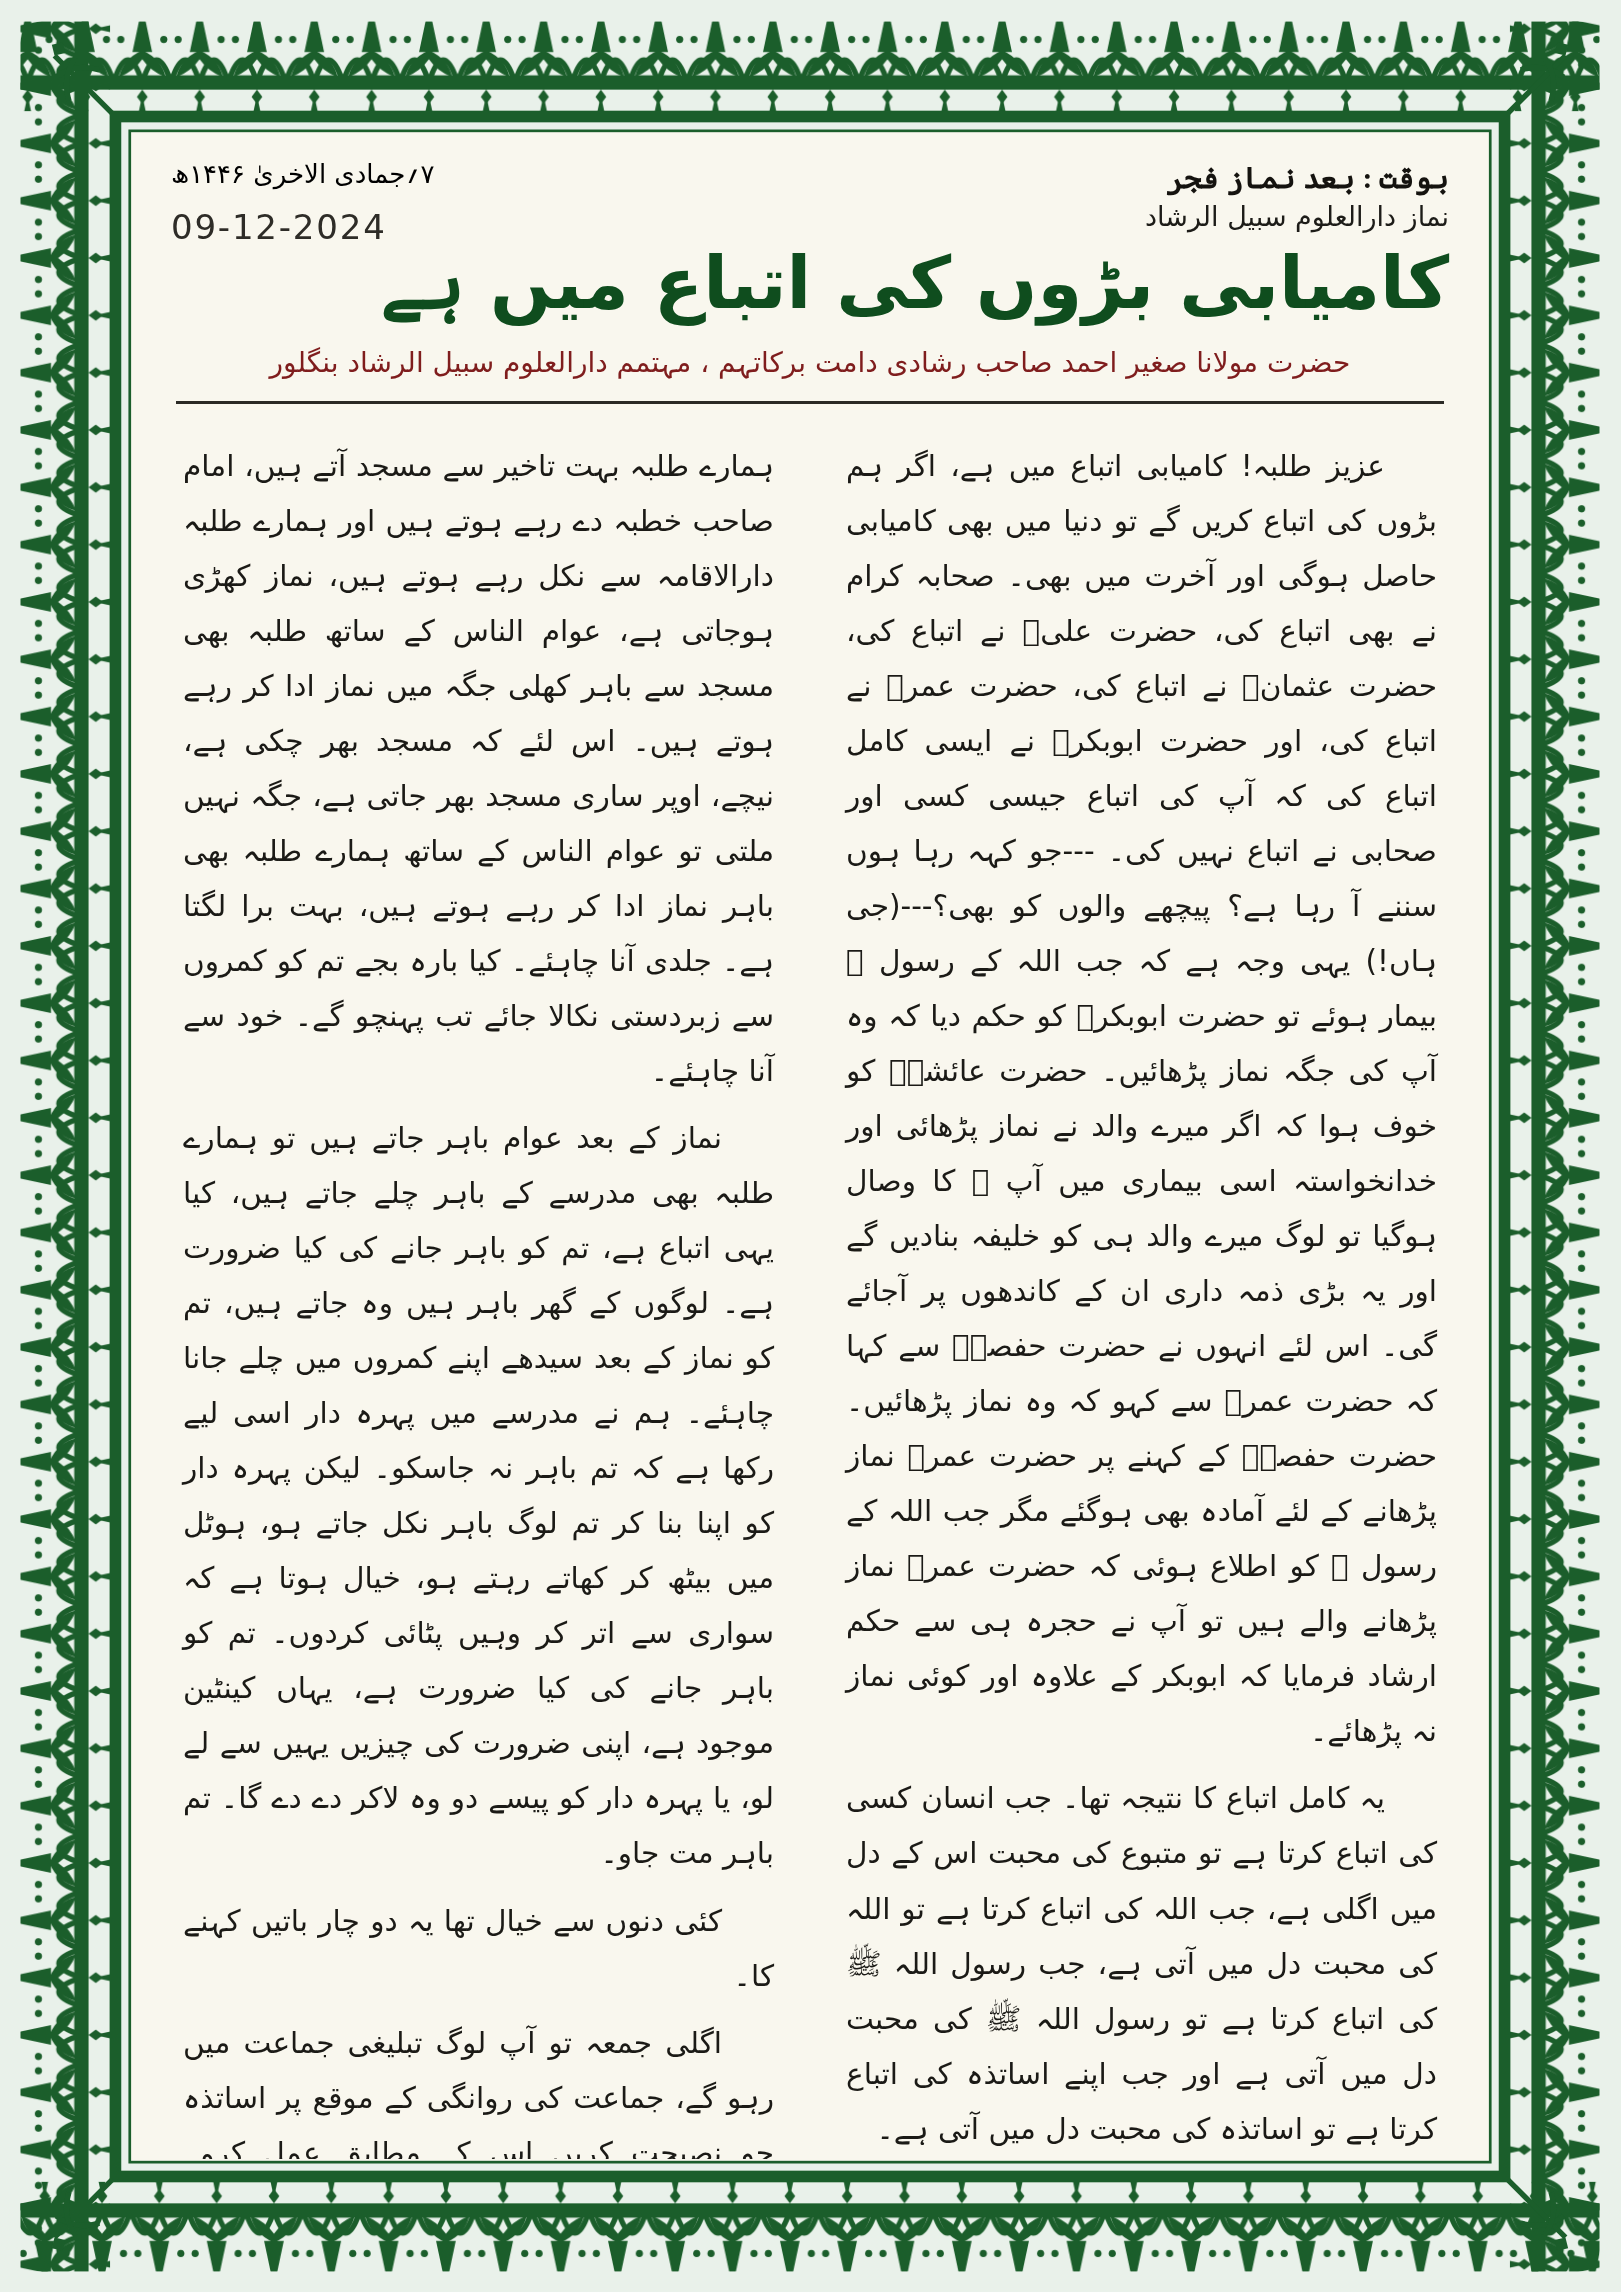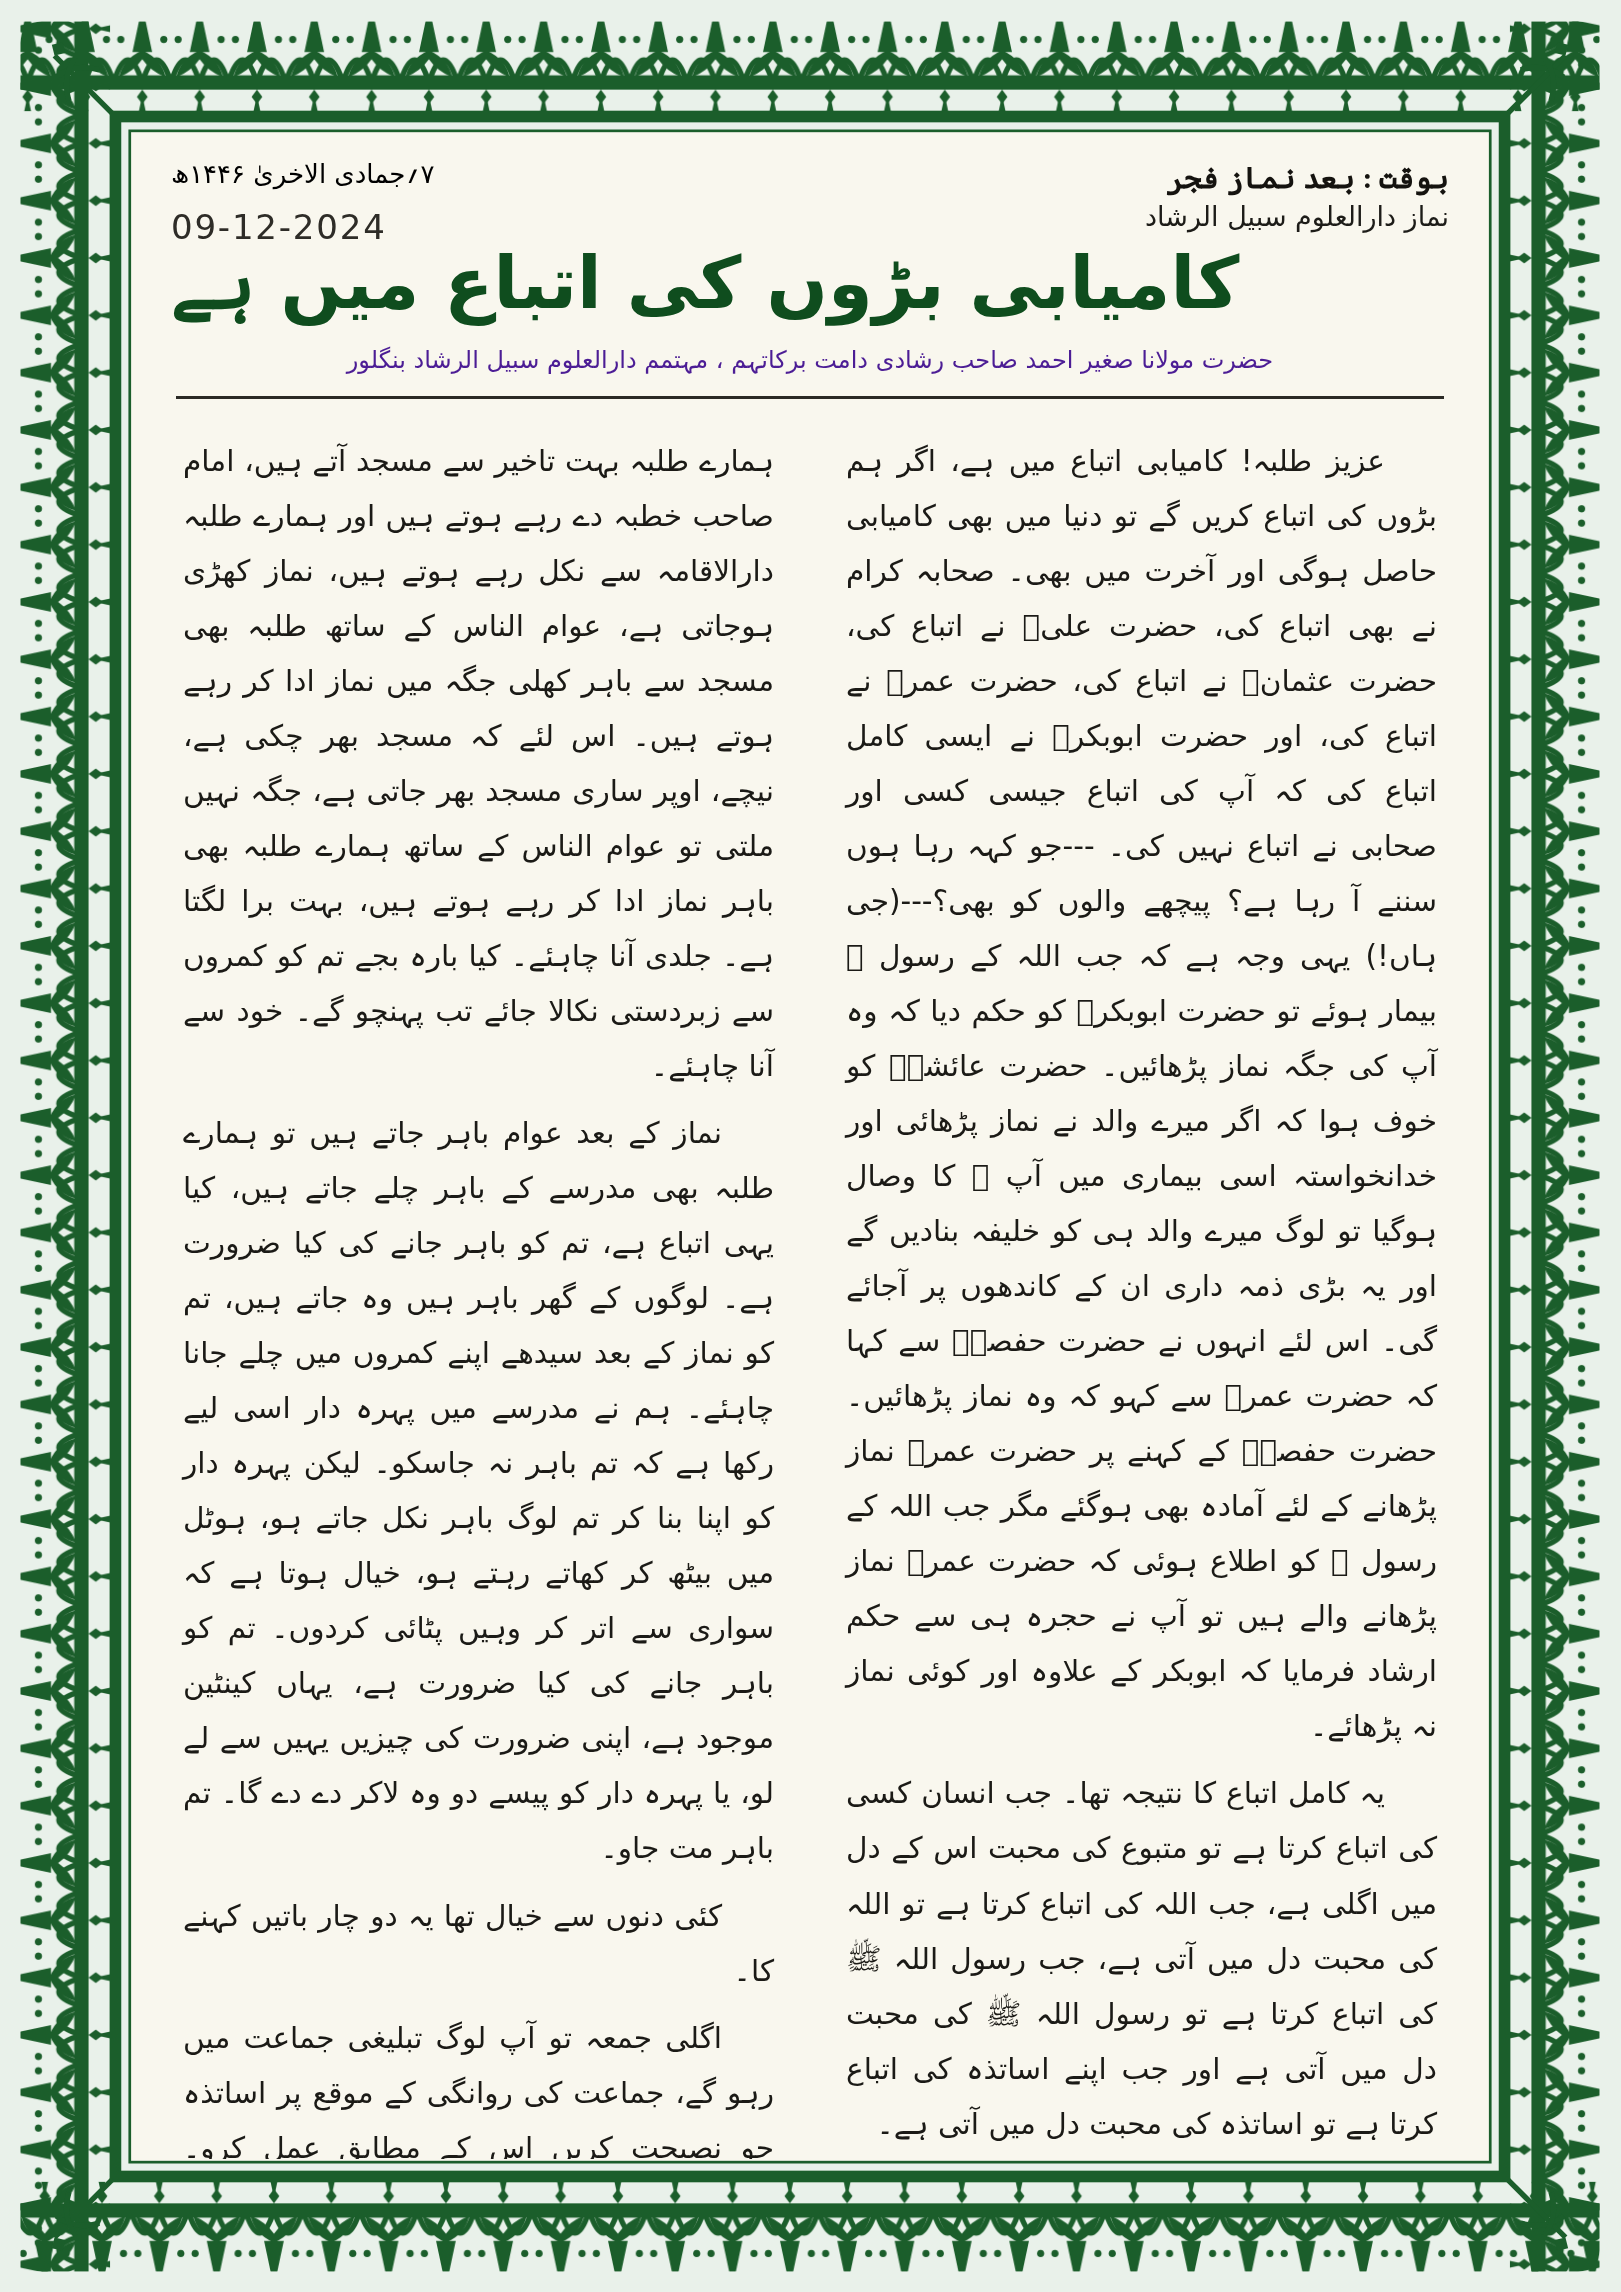--- a/index.html
+++ b/index.html
@@ -21,31 +21,31 @@
     overflow:hidden;
   }
   .hdr{display:flex;justify-content:space-between;align-items:flex-start;direction:rtl;min-height:115px;}
   .hdr-right{text-align:right;}
   .hdr-time{font-weight:bold;font-size:29.6px;line-height:1.35;color:#15130f;font-family:Liberation Serif, serif;}
   .hdr-venue{font-size:27px;line-height:1.3;color:#1d1c18;}
   .hdr-left{text-align:left;direction:ltr;}
   .hdr-hijri{font-size:26px;color:#000000;direction:rtl;}
   .hdr-greg{font-size:34px;letter-spacing:1.8px;color:#2e2c27;margin-top:18px;}
   .title{
-    text-align:left;
+    text-align:right;
     font-size:72px;font-weight:bold;
     color:#0f4d1e;
     line-height:1.1;
     margin-top:-30px;
     white-space:nowrap;
   }
   .subtitle{
     text-align:center;
-    font-size:24px;
-    color:#4c1d95;
+    font-size:28px;
+    color:#7f1d1d;
     margin-top:23px;
     white-space:nowrap;
   }
   .rule{border:none;border-top:3.6px solid #2b2a25;margin:21.5px 5.4px 23px 5.4px;}
   .cols{
     display:flex;direction:rtl;gap:48px;
     text-align:justify;
     font-size:29.6px;line-height:1.86;
     color:#1b1a16;
   }

